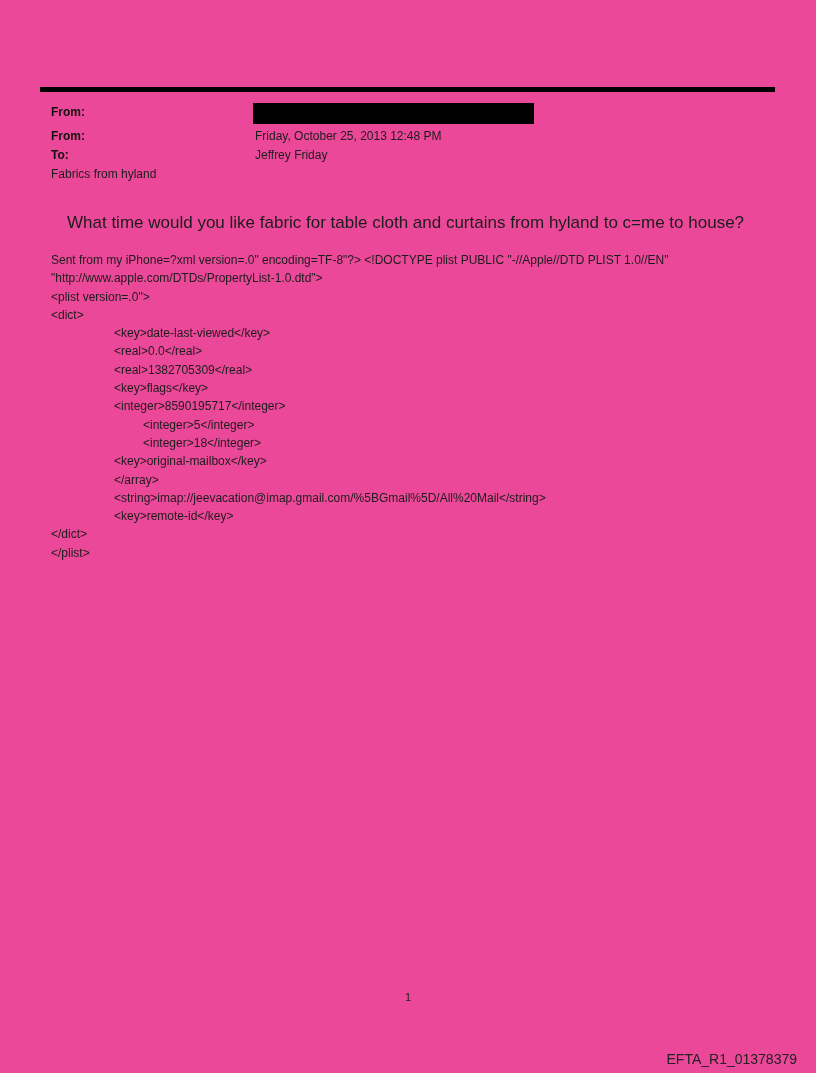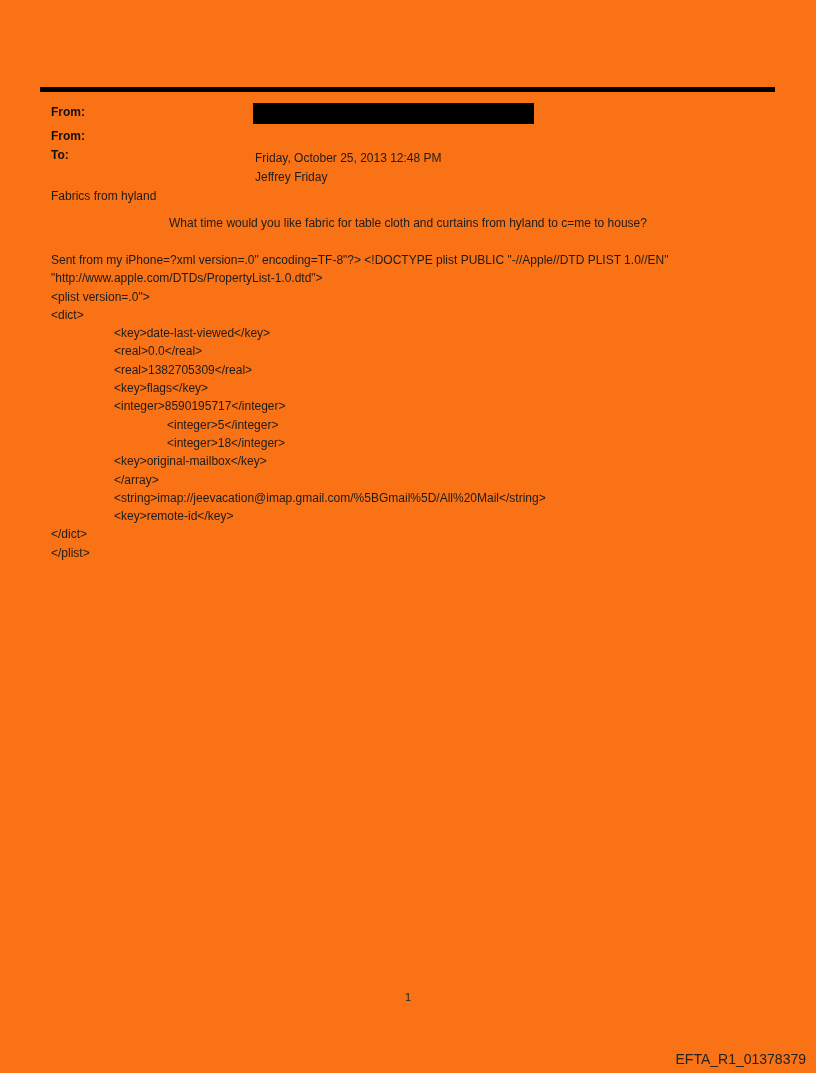--- a/index.html
+++ b/index.html
@@ -1,21 +1,21 @@
 <!DOCTYPE html>
 <html><head>
 <meta charset="utf-8">
 <style>
   * { margin: 0; padding: 0; box-sizing: border-box; }
   html, body { background: #ffffff; }
   .page {
     position: relative;
     width: 816px;
     height: 1073px;
-    background: #f97316;
+    background: #ec4899;
     font-family: "Liberation Sans", sans-serif;
     color: #1c1c1c;
     overflow: hidden;
   }
   .top-rule {
     position: absolute;
     left: 40px;
     top: 87px;
     width: 735px;
     height: 5px;
@@ -34,63 +34,62 @@
     height: 19px;
     line-height: 19px;
   }
   .hrow.from-row { height: 24px; }
   .hlabel {
     display: inline-block;
     width: 204px;
     font-weight: bold;
     color: #111111;
   }
-  .hvalue { color: #1c1c1c; margin-top: 22px; }
+  .hvalue { color: #1c1c1c; }
   .redaction-bar {
     display: inline-block;
     width: 281px;
     height: 21px;
     margin-left: -2px;
     background: #000000;
   }
   .question {
     position: absolute;
-    left: 48px;
+    left: 67px;
     top: 214px;
     width: 720px;
-    font-size: 12px;
+    font-size: 17px;
     line-height: 18px;
-    text-align: center;
   }
   .plist {
     position: absolute;
     left: 51px;
     top: 251px;
     width: 740px;
     font-size: 12px;
   }
   .xml-line {
     line-height: 18.3px;
     white-space: pre;
   }
   .indent-0 { margin-left: 0; }
   .indent-1 { margin-left: 63px; }
-  .indent-2 { margin-left: 116px; }
+  .indent-2 { margin-left: 92px; }
   .page-number {
     position: absolute;
     left: 40px;
     top: 991px;
     width: 736px;
     text-align: center;
     font-size: 11px;
     color: #222222;
   }
   .bates {
     position: absolute;
-    right: 10px;
+    right: 19px;
     top: 1051px;
     font-size: 14px;
     color: #222222;
   }
 </style>
 </head>
 <body>
 
 <div class="page">
 

